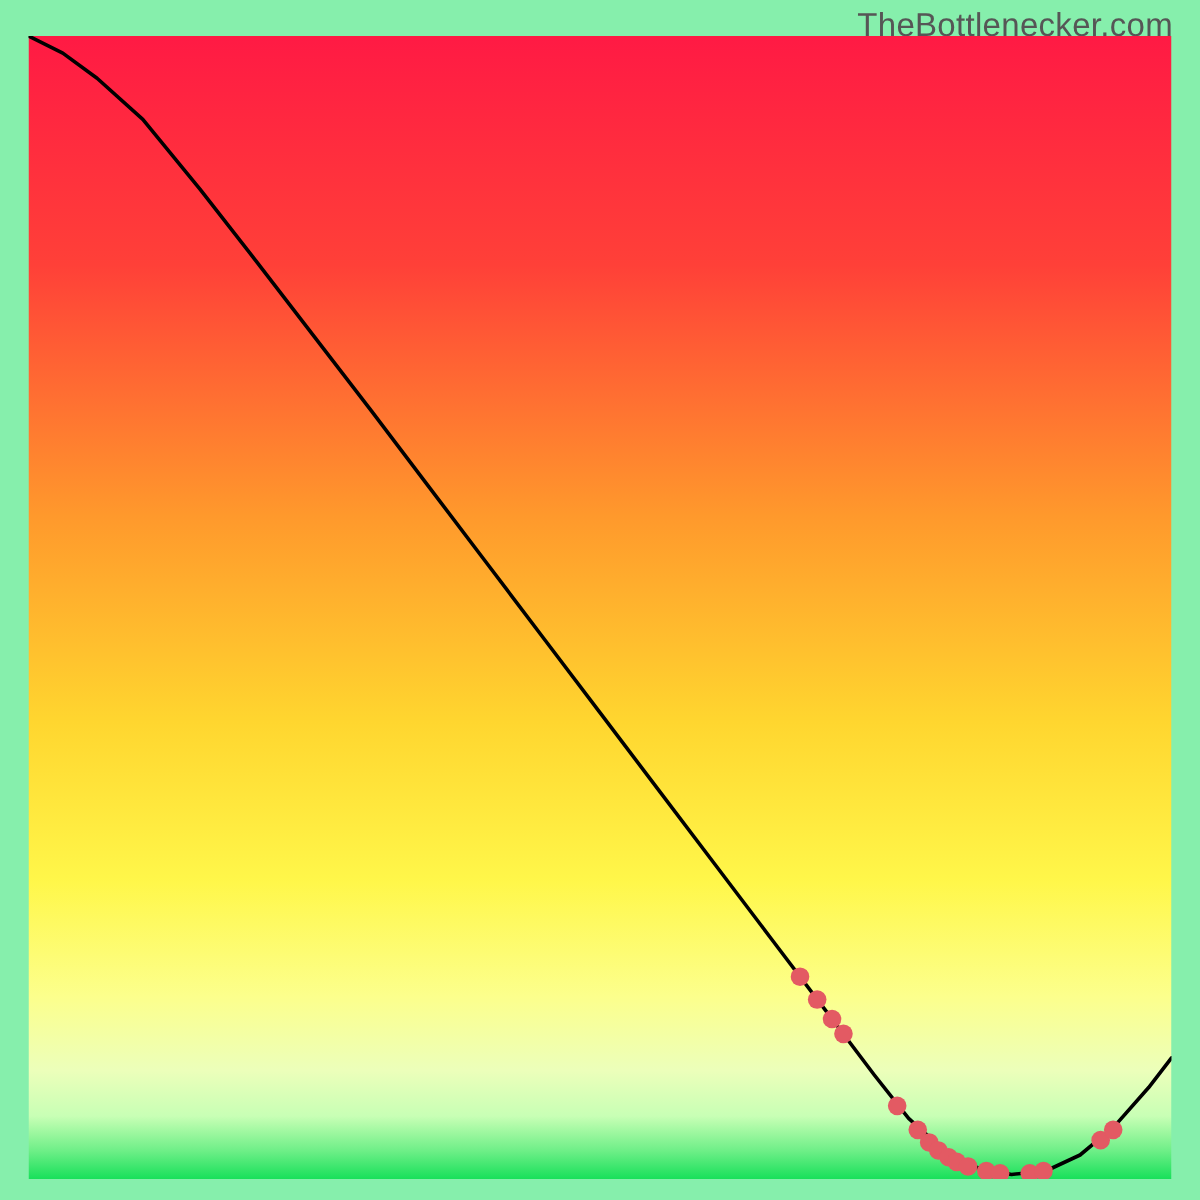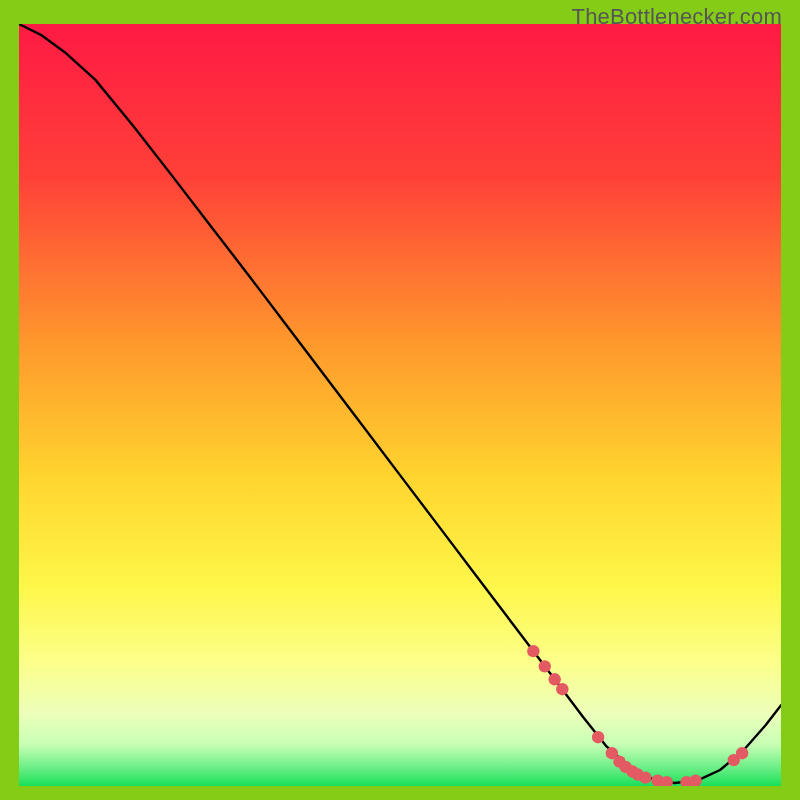--- a/index.html
+++ b/index.html
@@ -1,21 +1,21 @@
 <!DOCTYPE html>
 <html><head>
 <meta charset="utf-8">
 <style>
   * { margin: 0; padding: 0; box-sizing: border-box; }
   html, body { width: 800px; height: 800px; background: #000; overflow: hidden; }
   .frame {
     position: relative;
     width: 800px;
     height: 800px;
-    background: #84cc16;
+    background: #86efac;
     text-align: center;
   }
   .watermark {
     position: absolute;
     top: 4px;
     right: 18px;
     font-family: Arial, Helvetica, sans-serif;
     font-size: 22px;
     color: #565656;
     letter-spacing: 0.2px;

